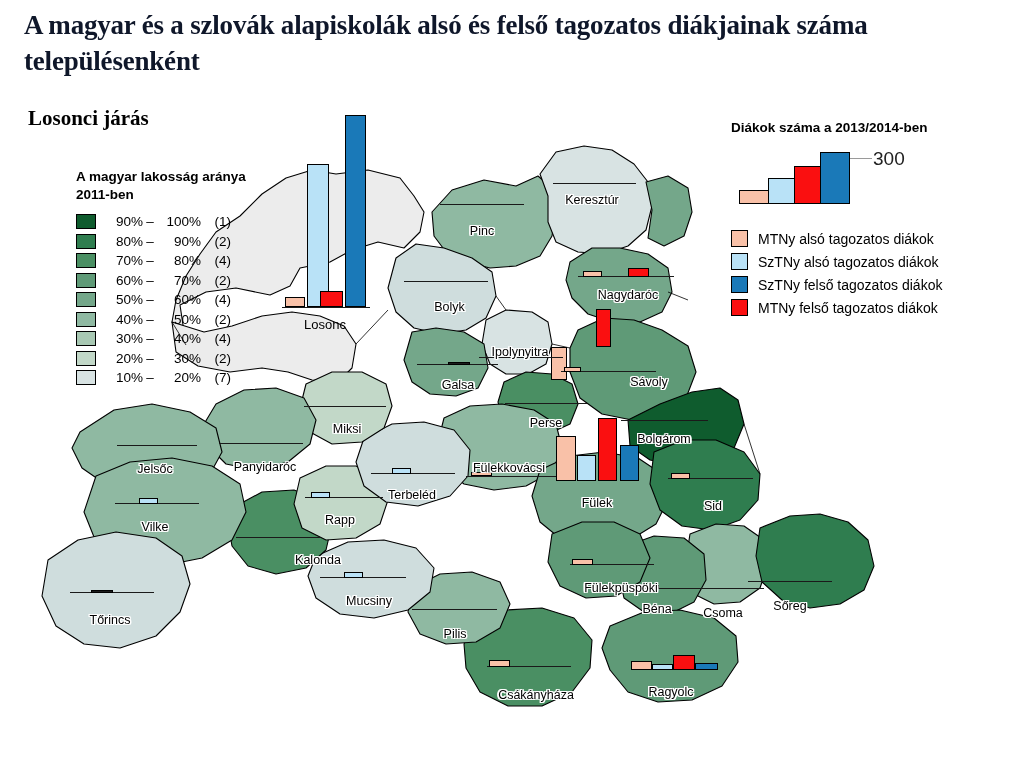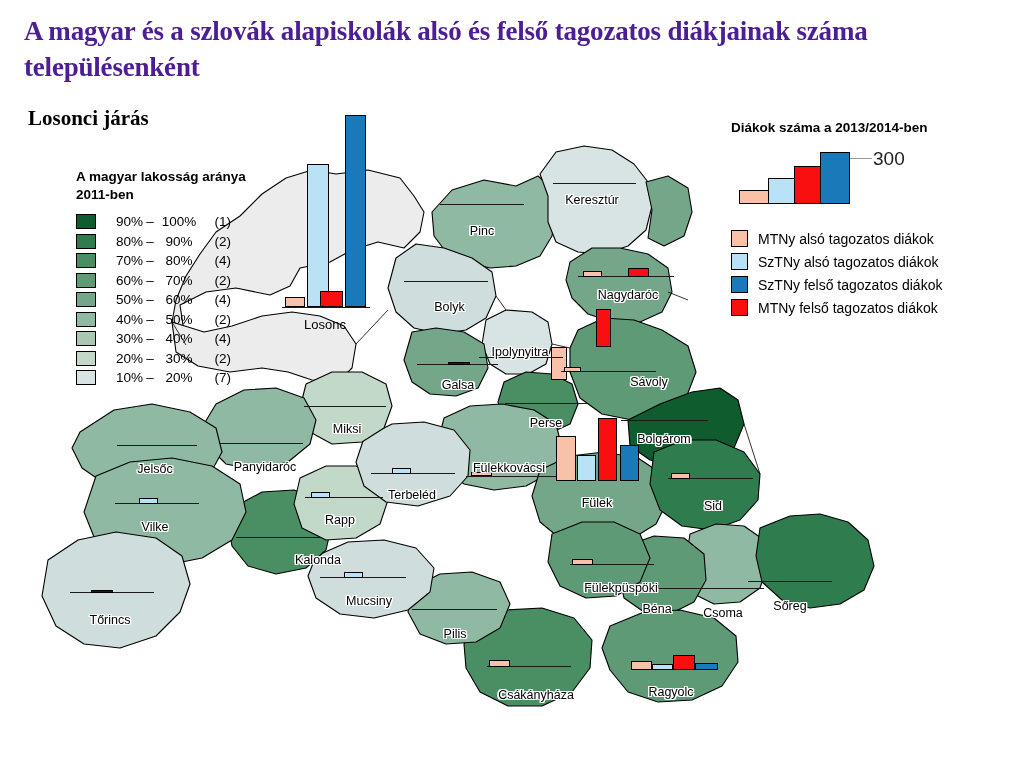--- a/index.html
+++ b/index.html
@@ -13,27 +13,27 @@
     height: 779px;
     background: #ffffff;
     overflow: hidden;
     font-family: "Liberation Sans", sans-serif;
   }
 
   
   #main-title {
     position: absolute;
     left: 24px;
-    top: 14px;
+    top: 8px;
     width: 960px;
     font-family: "Liberation Serif", serif;
     font-weight: bold;
     font-size: 27px;
     line-height: 1.33;
-    color: #4c1d95;
+    color: #0f172a;
     letter-spacing: -0.2px;
   }
   #subtitle {
     position: absolute;
     left: 28px;
     top: 106px;
     font-family: "Liberation Serif", serif;
     font-weight: bold;
     font-size: 21px;
     color: #000000;
@@ -69,21 +69,21 @@
     flex: 0 0 auto;
   }
   .legend-text {
     font-size: 13.5px;
     color: #000;
     white-space: pre;
     font-family: "Liberation Sans", sans-serif;
   }
   .lt-lo { display:inline-block; width: 38px; text-align: right; }
   .lt-dash { display:inline-block; width: 14px; text-align: center; }
-  .lt-hi { display:inline-block; width: 44px; text-align: center; }
+  .lt-hi { display:inline-block; width: 44px; text-align: right; }
   .lt-cnt { display:inline-block; width: 30px; text-align: right; }
 
   
   #bar-legend {
     position: absolute;
     left: 731px;
     top: 120px;
     width: 260px;
   }
   #bar-legend .bl-title {

